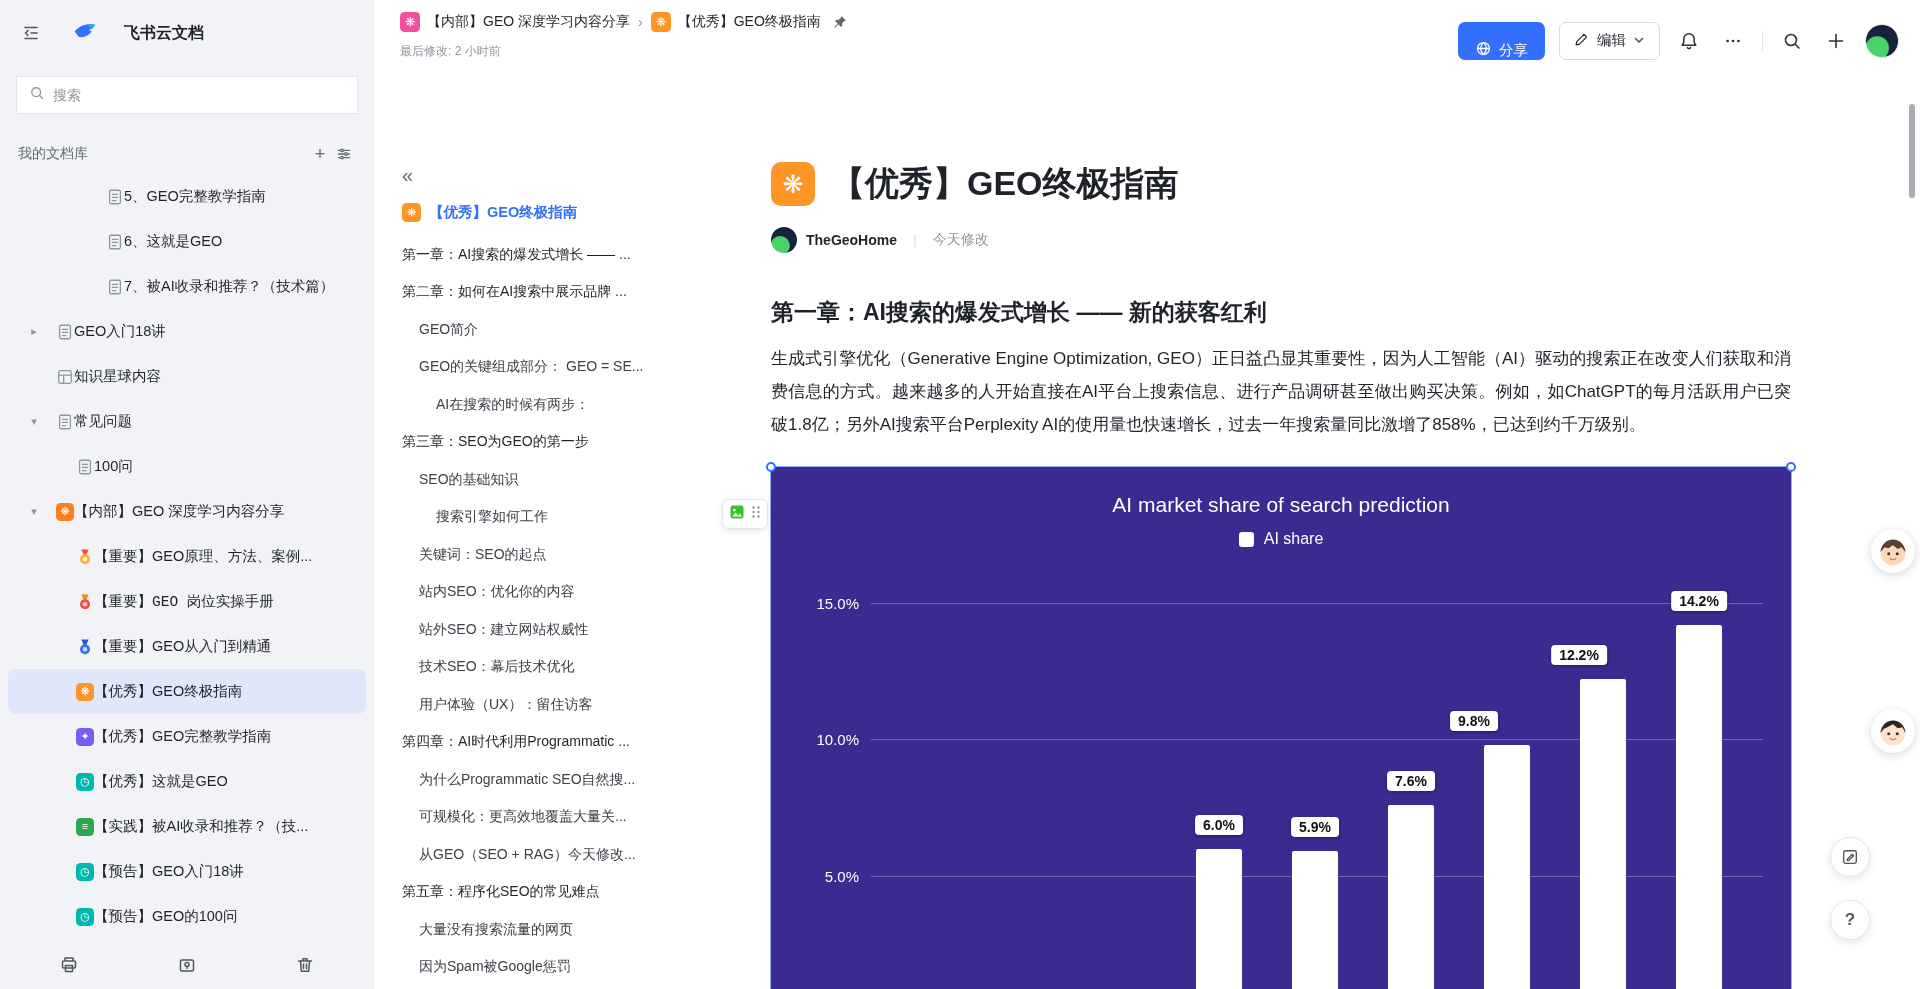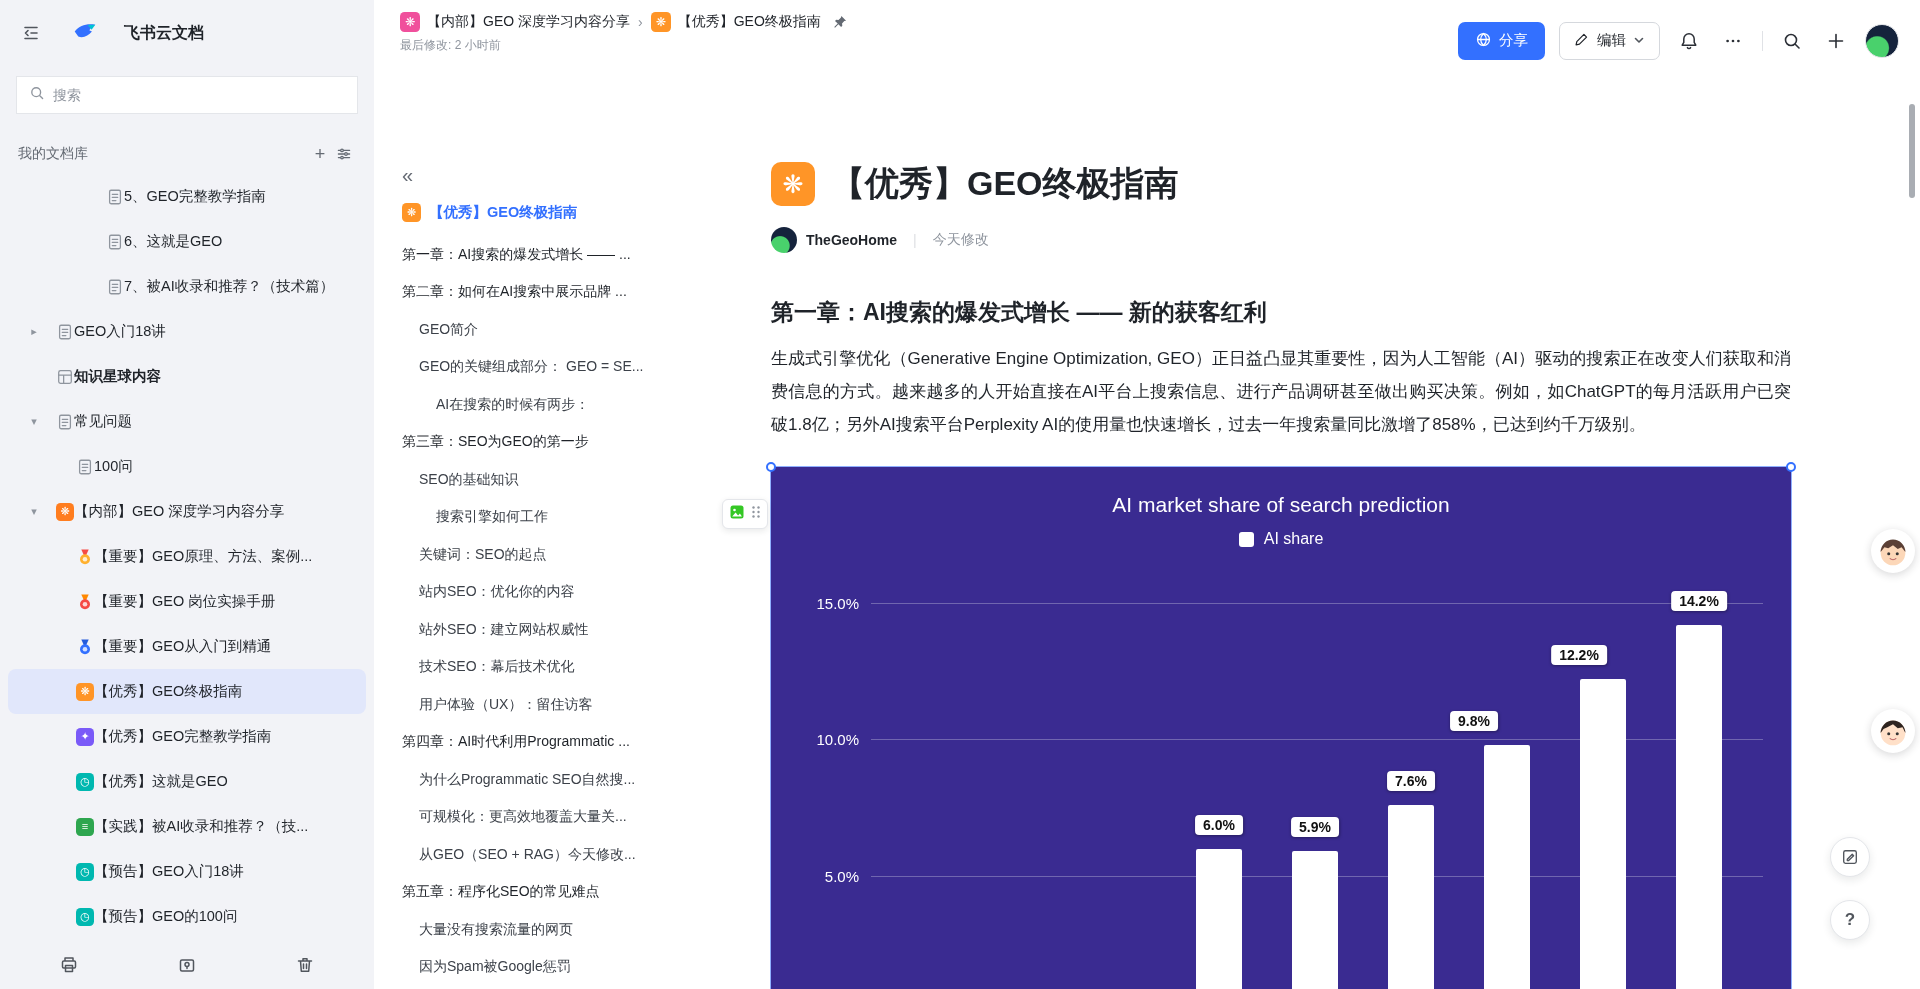--- a/index.html
+++ b/index.html
@@ -29,23 +29,23 @@
 
   
   .main{flex:1;display:flex;flex-direction:column;min-width:0}
   .topbar{height:81px;display:flex;justify-content:space-between;padding:0 21px 0 26px;background:#fff}
   .tb-left{padding-top:11px;min-width:0}
   .crumbs{display:flex;align-items:center;gap:8px;font-size:14px}
   .crumb{display:flex;align-items:center;gap:7px;cursor:pointer}
   .crumb .appicon{width:20px;height:20px;font-size:12px}
   .crumb-sep{color:#8f959e;font-size:14px}
   .pin{display:grid;place-items:center;width:22px;height:22px;cursor:pointer}
-  .modified{margin-top:4px;font-size:12px;color:#8f959e}
+  .modified{margin-top:10px;font-size:12px;color:#8f959e}
   .tb-right{display:flex;align-items:center;gap:14px}
-  .btn-share{display:flex;align-items:center;gap:7px;height:38px;padding:0 17px;background:#3370ff;color:#fff;border:none;border-radius:7px;font-size:14.5px;cursor:pointer;font-family:inherit}
+  .btn-share{display:flex;align-items:flex-end;gap:7px;height:38px;padding:0 17px;background:#3370ff;color:#fff;border:none;border-radius:7px;font-size:14.5px;cursor:pointer;font-family:inherit}
   .btn-edit{display:flex;align-items:center;gap:7px;height:38px;padding:0 14px;background:#fff;color:#1f2329;border:1px solid #d5d8dd;border-radius:7px;font-size:14.5px;cursor:pointer;font-family:inherit}
   .tb-divider{width:1px;height:20px;background:#e0e2e6}
   .avatar{width:34px;height:34px;border-radius:50%;background:radial-gradient(circle at 35% 72%,#49d16c 0 36%,#15233c 40%);border:1px solid #e0e2e6;cursor:pointer}
 
   
   .content{flex:1;display:flex;position:relative;overflow:hidden;background:#fff}
   .outline{width:336px;min-width:336px;position:relative;padding-top:122px}
   .ol-collapse{position:absolute;left:28px;top:84px;font-size:20px;color:#646a73;cursor:pointer;line-height:1}
   .ol-title{display:flex;align-items:center;gap:8px;margin-left:28px;font-size:14.5px;font-weight:700;color:#3370ff;cursor:pointer}
   .ol-title .appicon{width:19px;height:19px;font-size:11px}
@@ -164,21 +164,21 @@
         <div class="sb-item" style="padding-left: 48px;">
           <span class="arrow" style="left:18px">▸</span>
           <span class="ticon">
             <svg width="18" height="18" viewBox="0 0 20 20" fill="none" stroke="#8f959e" stroke-width="1.4" stroke-linecap="round" stroke-linejoin="round">
               <rect x="4" y="2.5" width="12" height="15" rx="1.6"></rect>
               <path d="M7 7h6M7 10.5h6M7 14h4"></path>
             </svg>
           </span>
           <span class="lbl">GEO入门18讲</span>
         </div>
-        <div class="sb-item" style="padding-left: 48px; font-weight: bold;">
+        <div class="sb-item" style="padding-left: 48px;">
           <span class="ticon">
             <svg width="18" height="18" viewBox="0 0 20 20" fill="none" stroke="#8f959e" stroke-width="1.4" stroke-linecap="round" stroke-linejoin="round">
               <rect x="3" y="3" width="14" height="14" rx="2"></rect>
               <path d="M3 8h14M8.5 8v9"></path>
             </svg>
           </span>
           <span class="lbl">知识星球内容</span>
         </div>
         <div class="sb-item" style="padding-left: 48px;">
           <span class="arrow" style="left:18px">▾</span>
@@ -207,21 +207,21 @@
         <div class="sb-item" style="padding-left: 68px;">
           <span class="ticon">
             <svg width="18" height="18" viewBox="0 0 18 18">
               <path d="M5.3 1.5h7.4L10.2 7H7.8z" fill="#f54a45"></path>
               <circle cx="9" cy="11.2" r="5" fill="#ffb02e"></circle>
               <circle cx="9" cy="11.2" r="2.3" fill="rgba(255,255,255,.78)"></circle>
             </svg>
           </span>
           <span class="lbl">【重要】GEO原理、方法、案例...</span>
         </div>
-        <div class="sb-item" style="padding-left: 68px;">
+        <div class="sb-item" style="padding-left: 68px; font-family: Liberation Mono, monospace;">
           <span class="ticon">
             <svg width="18" height="18" viewBox="0 0 18 18">
               <path d="M5.3 1.5h7.4L10.2 7H7.8z" fill="#ff8800"></path>
               <circle cx="9" cy="11.2" r="5" fill="#f54a45"></circle>
               <circle cx="9" cy="11.2" r="2.3" fill="rgba(255,255,255,.78)"></circle>
             </svg>
           </span>
           <span class="lbl">【重要】GEO 岗位实操手册</span>
         </div>
         <div class="sb-item" style="padding-left: 68px;">

